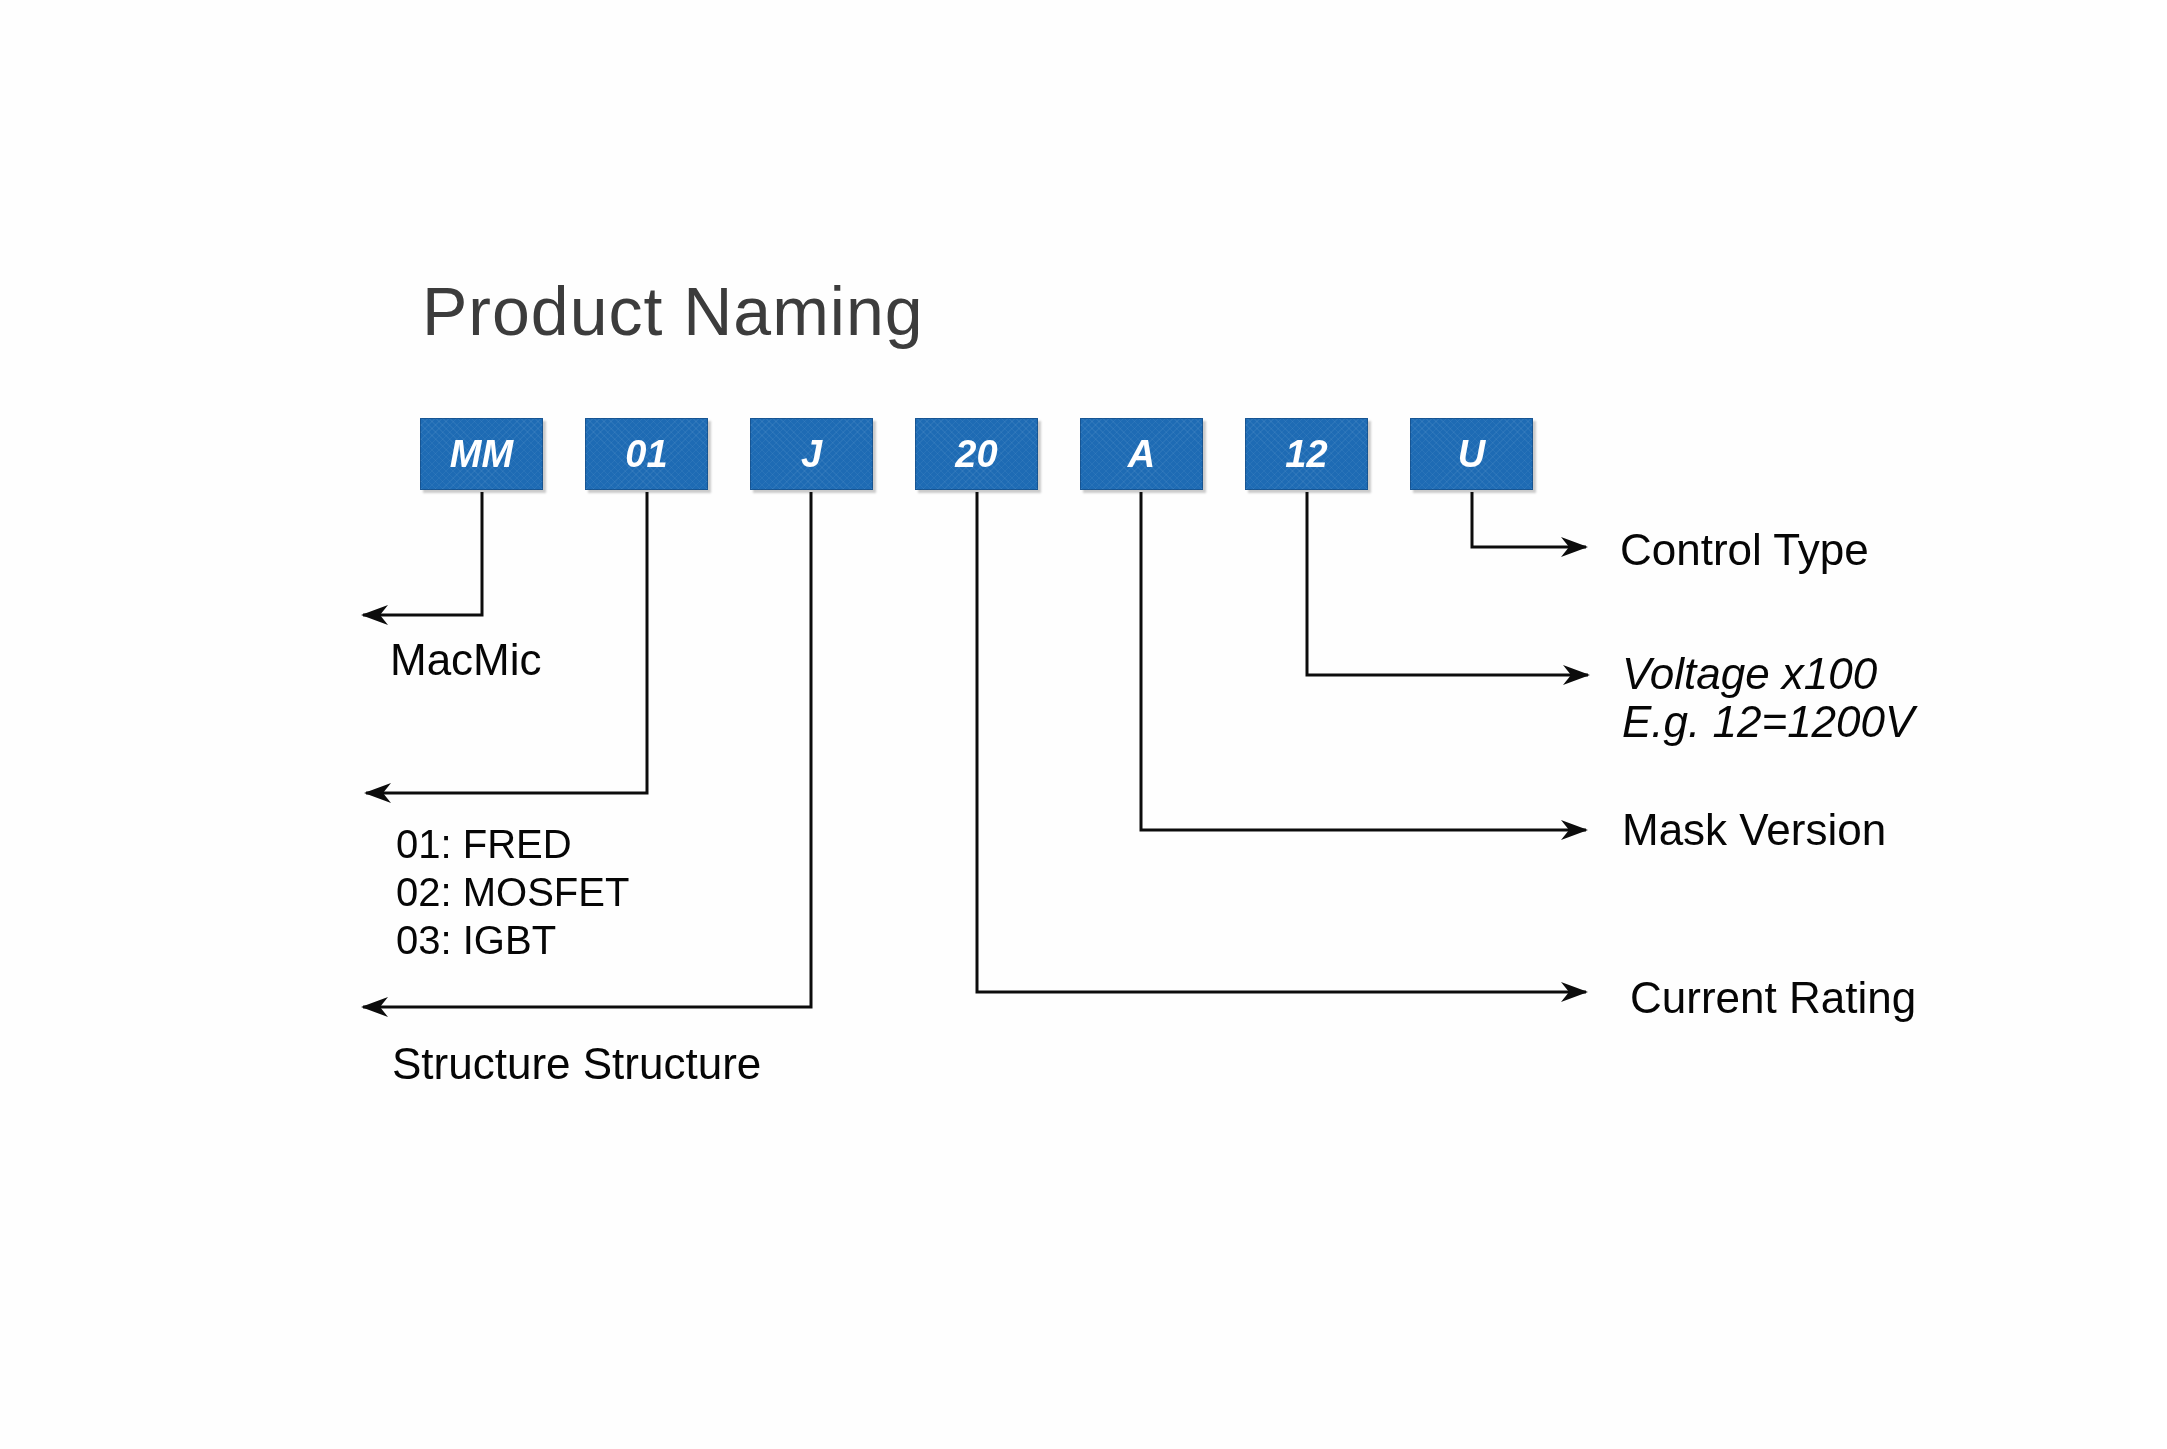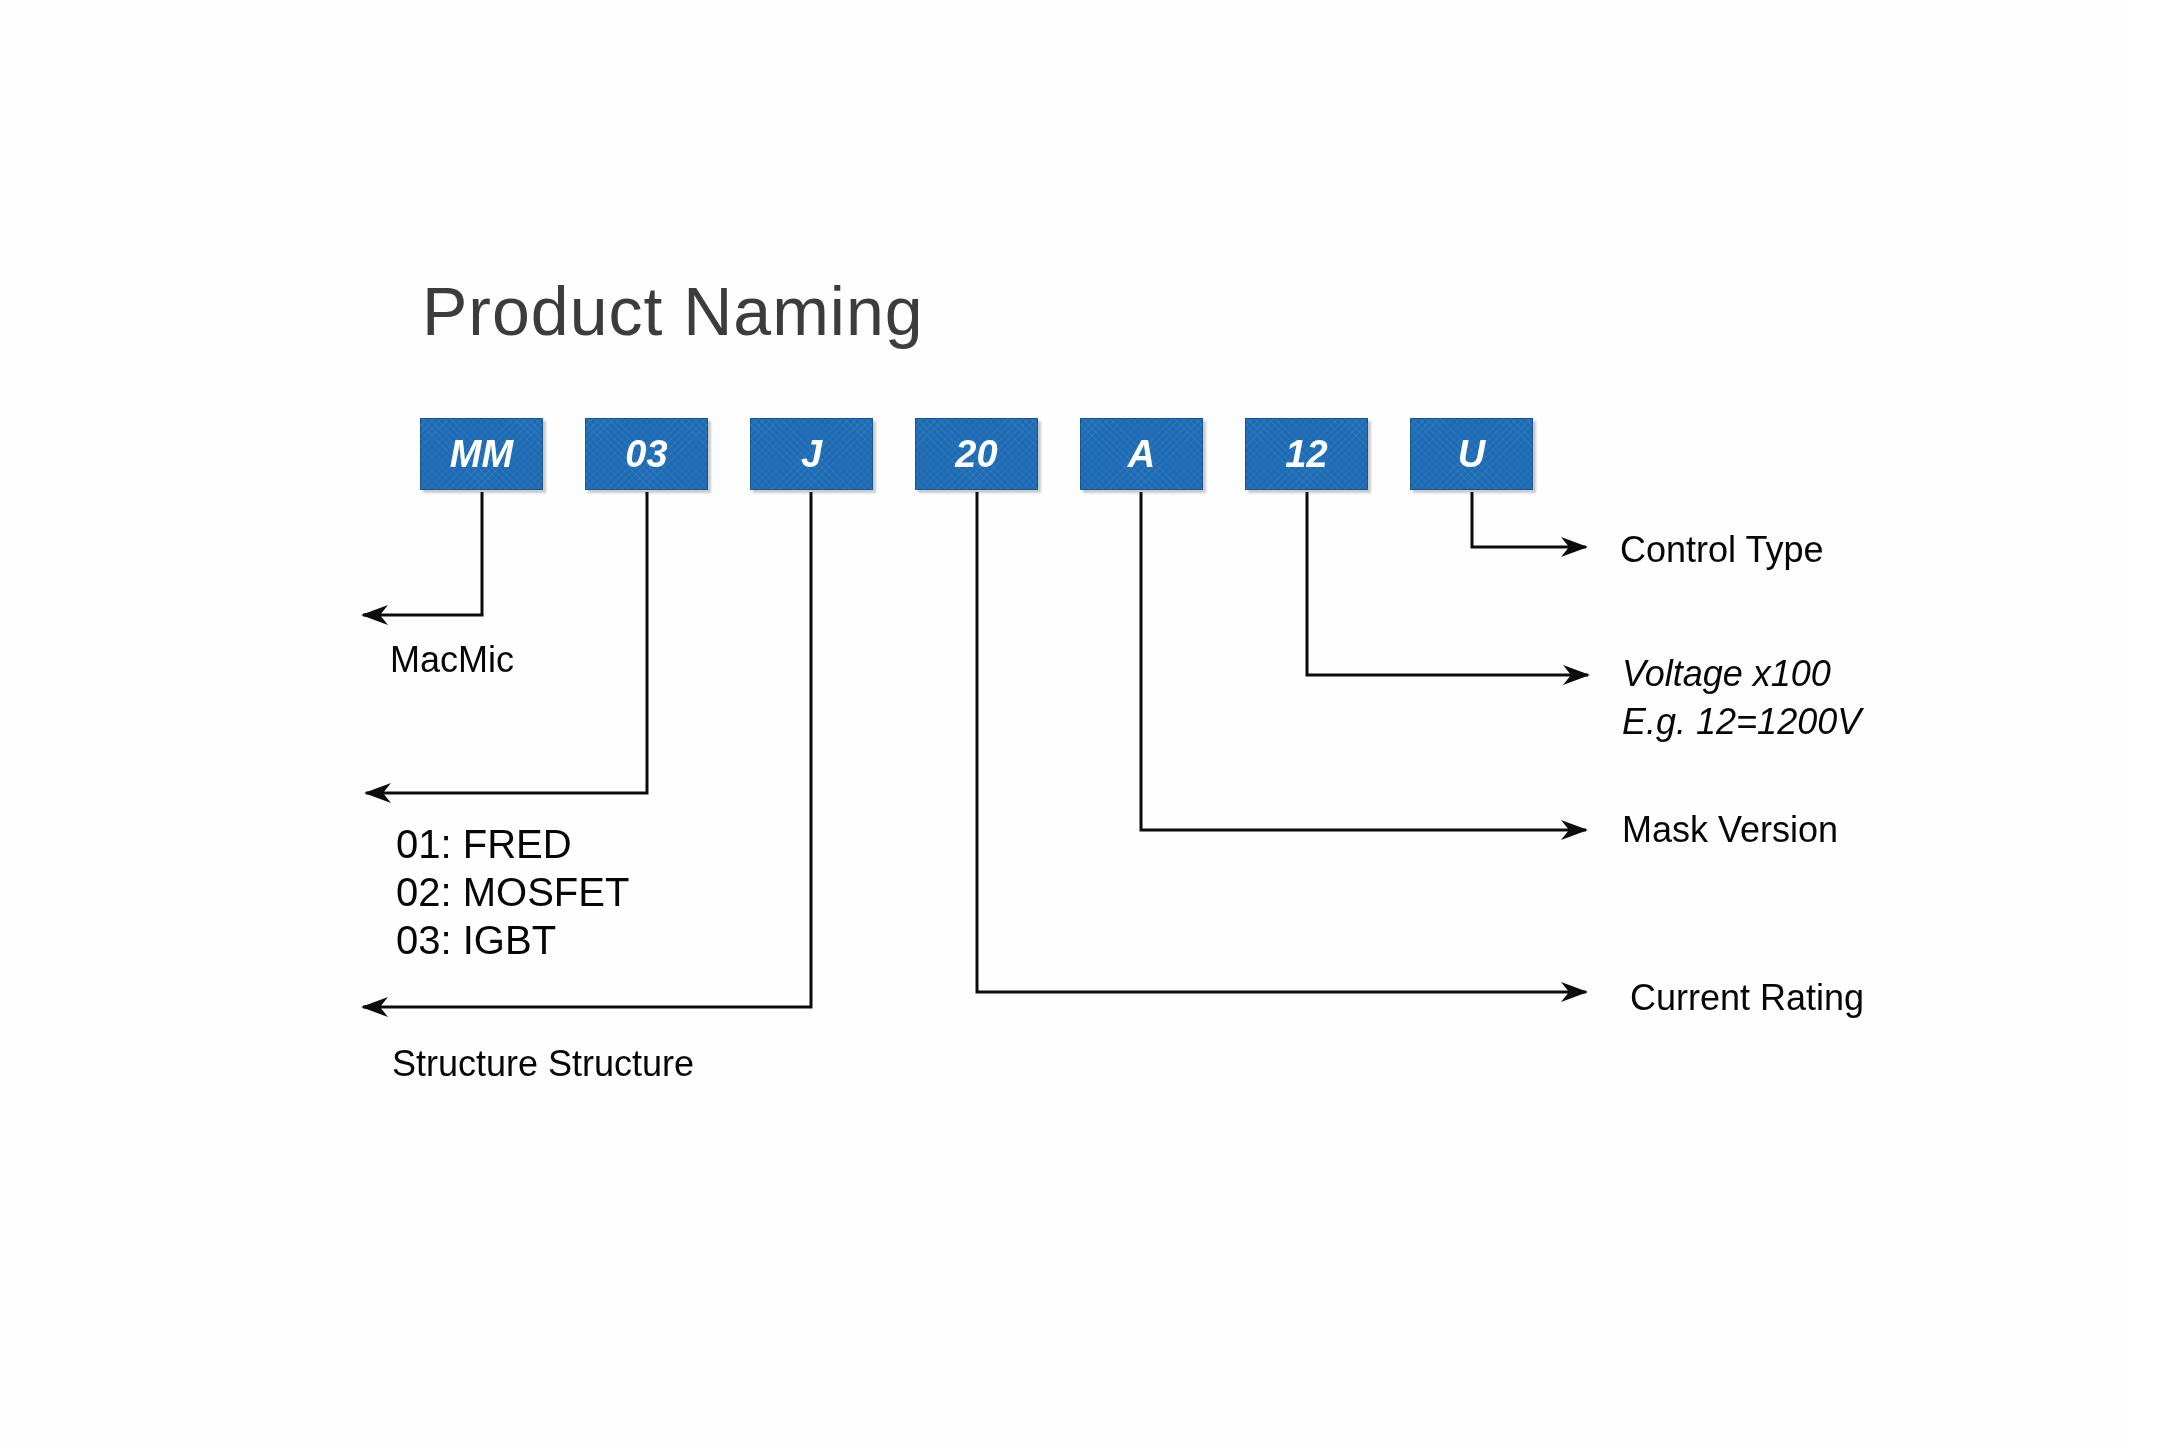--- a/index.html
+++ b/index.html
@@ -22,41 +22,41 @@
     border:1px solid rgba(18,72,128,.65);
     box-shadow:3px 3px 2px rgba(110,110,110,.35);
     color:var(--box-text,#ffffff);font-weight:bold;font-size:38px;
     display:flex;align-items:center;justify-content:center;
     box-sizing:border-box;
     font-style:italic;
   }
   .b1{left:420px}.b2{left:585px}.b3{left:750px}.b4{left:915px}
   .b5{left:1080px}.b6{left:1245px}.b7{left:1410px}
   .label{
-    position:absolute;color:#060606;font-size:36px;line-height:48px;white-space:nowrap;
+    position:absolute;color:#060606;font-size:44px;line-height:48px;white-space:nowrap;
   }
   .lbl-macmic{left:390px;top:636px;}
   .lbl-devlist{left:387px;top:820px;font-size:40px;line-height:48px;}
   .lbl-devlist span{display:block;margin-left:9px;}
   .lbl-terminal{left:392px;top:1040px;}
   .lbl-control{left:1620px;top:526px;}
   .lbl-voltage{left:1622px;top:650px;}
   .lbl-voltage span{display:block;font-style:italic;}
   .lbl-mask{left:1622px;top:806px;}
   .lbl-current{left:1630px;top:974px;}
 </style>
 </head>
 <body>
 
 <div id="canvas">
 
   <div class="page-title">Product Naming</div>
 
   <div class="codebox b1">MM</div>
-  <div class="codebox b2">03</div>
+  <div class="codebox b2">01</div>
   <div class="codebox b3">J</div>
   <div class="codebox b4">20</div>
   <div class="codebox b5">A</div>
   <div class="codebox b6">12</div>
   <div class="codebox b7">U</div>
 
   <svg id="connector-layer" viewBox="0 0 2167 1449" xmlns="http://www.w3.org/2000/svg">
     <defs>
       <marker id="ah" markerUnits="userSpaceOnUse" markerWidth="32" markerHeight="24" refX="27" refY="12" orient="auto">
         <path d="M2,2 L29,12 L2,22 L10,12 Z" fill="#0c0c0c"></path>

